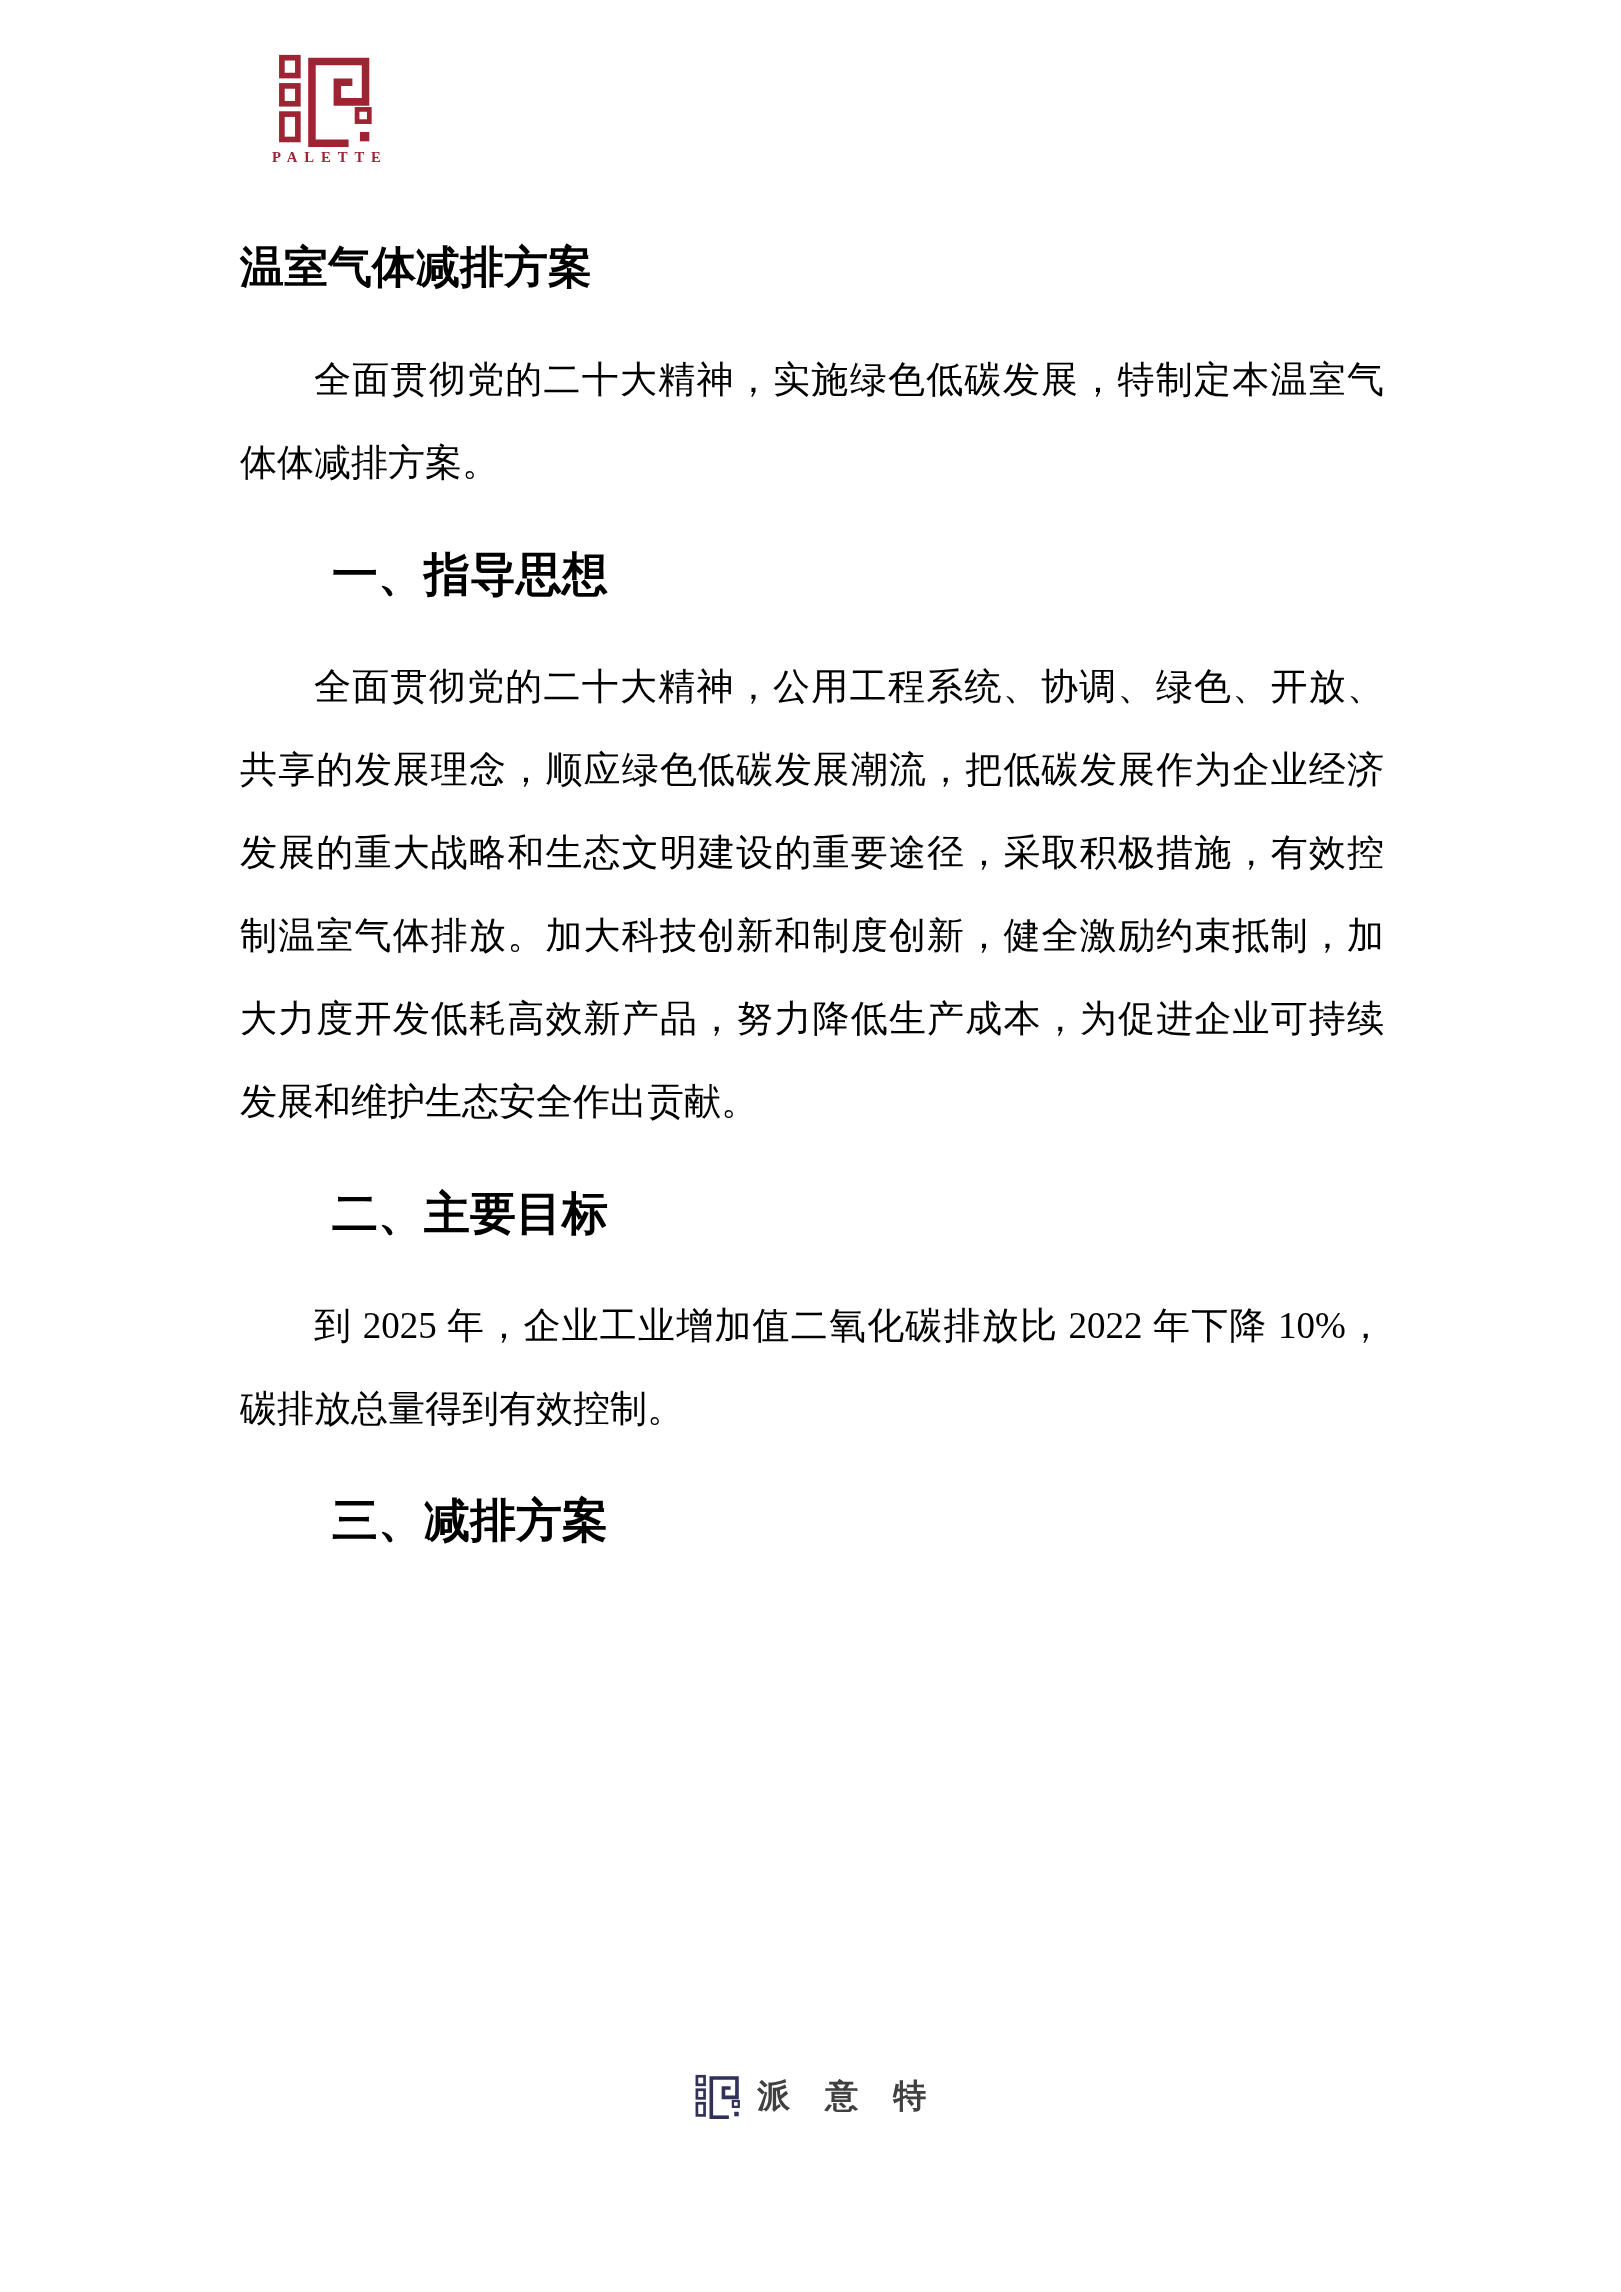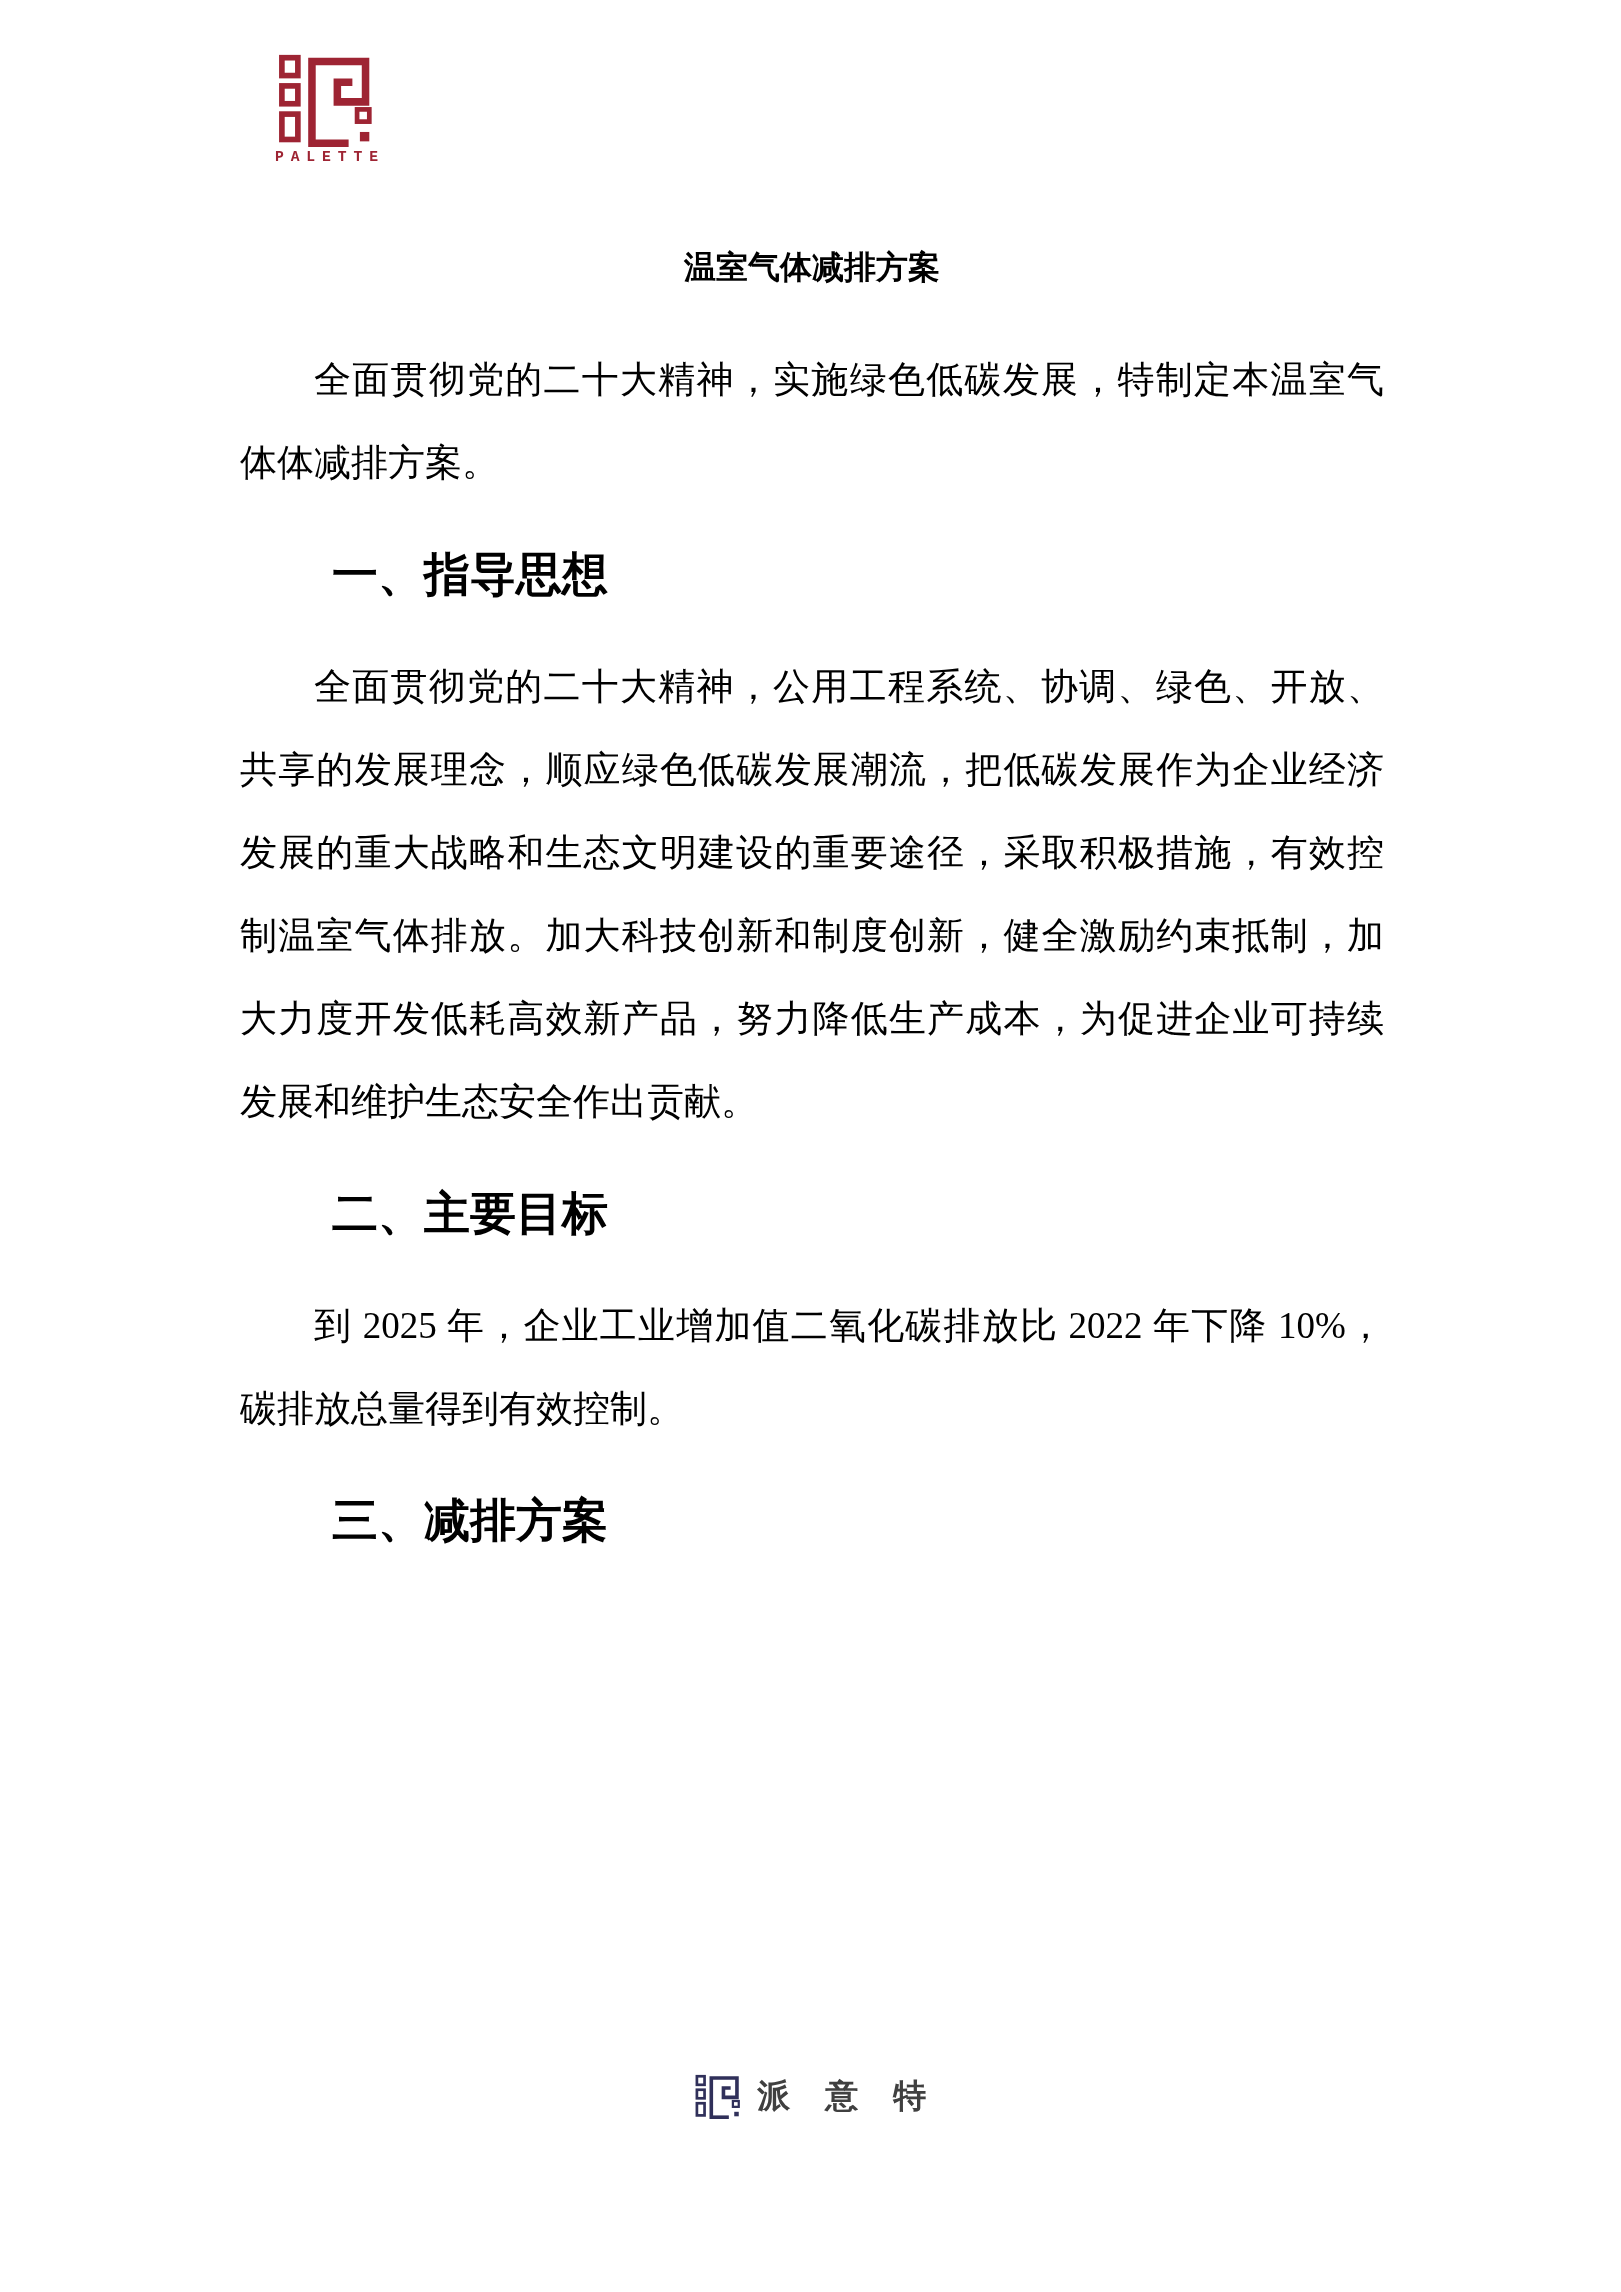--- a/index.html
+++ b/index.html
@@ -19,39 +19,39 @@
     left: 263px;
     top: 53px;
     width: 127px;
     text-align: center;
     color: #9e2433;
   }
   .header-logo .mark { width: 120px; height: 94px; display: block; margin: 0 auto; }
   .logo-word {
     display: block;
     margin-top: 2px;
-    font-family: Liberation Mono, monospace;
+    font-family: Liberation Serif, serif;
     font-size: 14.7px;
     font-weight: 600;
     letter-spacing: 6.9px;
     text-indent: 6.9px;
     color: #9e2433;
   }
 
   
   .content {
     position: absolute;
     left: 240px;
     width: 1144px;
     top: 226px;
   }
   .doc-title {
-    font-size: 32px;
+    font-size: 44px;
     font-weight: bold;
-    text-align: center;
+    text-align: left;
     line-height: 83px;
     margin: 0 0 29px 0;
     font-family: "Liberation Serif", serif;
   }
   .para {
     font-size: 37px;
     line-height: 83px;
     text-align: justify;
     text-justify: inter-character;
     text-indent: 2em;

